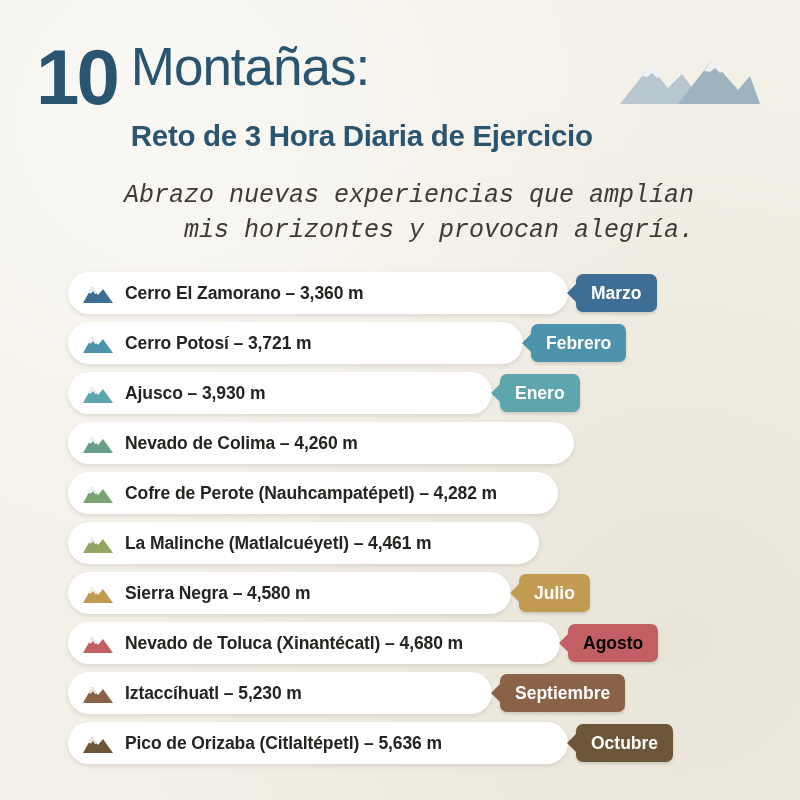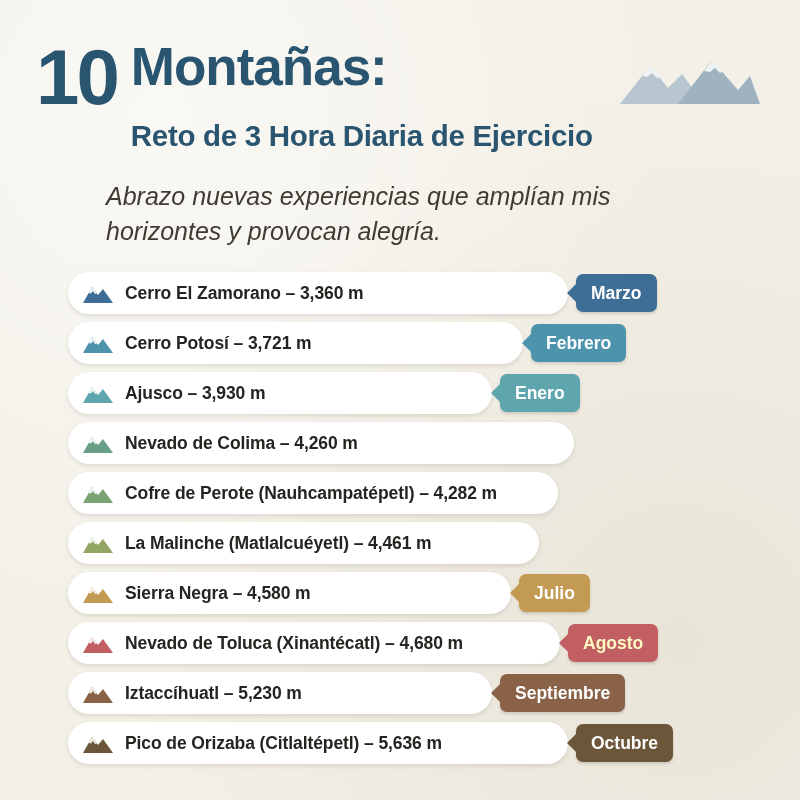--- a/index.html
+++ b/index.html
@@ -47,40 +47,40 @@
     display: flex;
     flex-direction: column;
   }
   .title-main-row {
     display: flex;
     align-items: flex-start;
     justify-content: space-between;
   }
   .title-main {
     font-size: 53px;
-    font-weight: bold;
+    font-weight: normal;
     color: #2a5570;
     line-height: 1.0;
     letter-spacing: -1px;
   }
   .mountain-logo {
     margin-top: 6px;
     margin-right: 4px;
   }
   .title-sub {
     font-size: 29.5px;
     font-weight: bold;
     color: #2a5570;
     margin-top: 9px;
     letter-spacing: -0.3px;
     white-space: nowrap;
   }
   .tagline {
-    text-align: left;
-    font-family: Liberation Sans, sans-serif;
+    text-align: right;
+    font-family: Liberation Mono, monospace;
     font-style: italic;
     font-size: 25px;
     color: #3e3b33;
     line-height: 1.38;
     margin: 26px 70px 0 70px;
   }
   
   .list {
     margin-top: 24px;
     padding: 0 26px 0 68px;
@@ -270,21 +270,21 @@
     <div class="row">
       <div class="pill" style="width:492px">
         <svg class="mtn-icon" width="32" height="24" viewBox="0 0 32 24">
             <path d="M1 22 L10 6 L16 14 L21 8 L31 22 Z" fill="#c15f62"></path>
             <path d="M10 6 L6.5 12 L9 12.5 L11 10 L13 13 L15 12.6 Z" fill="#f7eeee"></path>
           </svg>
         <span class="mtn-label">Nevado de Toluca (Xinantécatl) – 4,680 m</span>
       </div>
       <div class="month-wrap">
         <div class="month-tag" style="background:#c15f62;color:#c15f62">
-          <span style="color:#fef9c3">Agosto</span>
+          <span style="color:#000000">Agosto</span>
         </div>
       </div>
     </div>
 
     <div class="row">
       <div class="pill" style="width:424px">
         <svg class="mtn-icon" width="32" height="24" viewBox="0 0 32 24">
             <path d="M1 22 L10 6 L16 14 L21 8 L31 22 Z" fill="#8a6247"></path>
             <path d="M10 6 L6.5 12 L9 12.5 L11 10 L13 13 L15 12.6 Z" fill="#f3ece6"></path>
           </svg>

